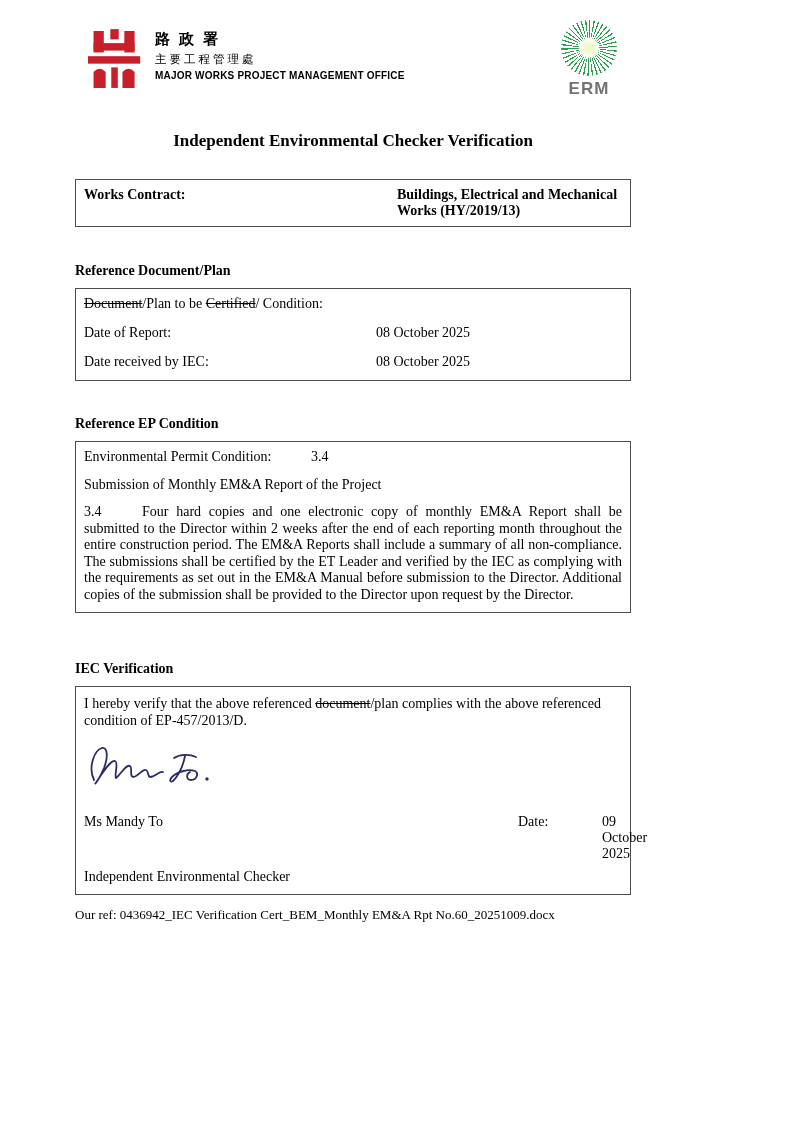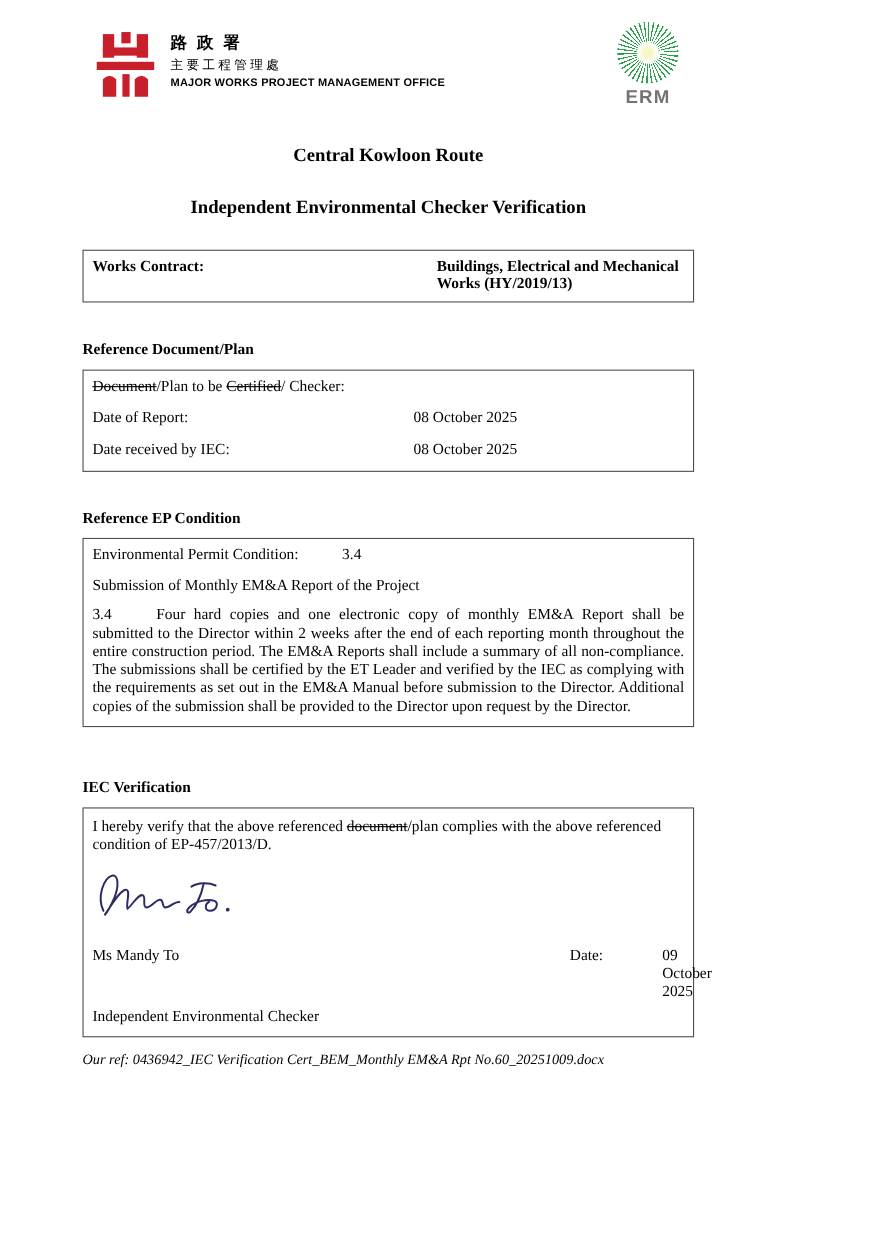--- a/index.html
+++ b/index.html
@@ -60,21 +60,21 @@
   .clause-num { display: inline-block; width: 58px; }
 
   .iec-heading { margin-top: 48px; margin-bottom: 9px; }
   .statement { line-height: 1.2; margin-top: 2px; }
   .signature-wrap { margin: 12px 0 0 2px; height: 52px; }
   .sig-row { display: flex; margin-top: 20px; }
   .sig-name { flex: 0 0 434px; }
   .sig-date-label { flex: 0 0 84px; }
   .sig-title { margin-top: 7px; margin-bottom: 2px; }
 
-  .footer { margin-top: 12px; font-style: italic; font-size: 13px; }
+  .footer { margin-top: 12px; font-size: 13px; }
 </style>
 </head>
 <body>
 
 <div class="page">
 
   <div class="header">
     <div class="header-left">
       <svg class="hwd-logo" viewBox="0 0 60 64" aria-hidden="true">
         <g fill="#c8202a">
@@ -94,33 +94,32 @@
         <div class="office-en">MAJOR WORKS PROJECT MANAGEMENT OFFICE</div>
       </div>
     </div>
     <div class="header-right">
       <div class="erm-circle"></div>
       <div class="erm-label">ERM</div>
     </div>
   </div>
 
   <div class="titles">
-    <div class="title">Central Kowloon Route</div>
     <div class="title">Independent Environmental Checker Verification</div>
   </div>
 
   <div class="box works-box">
     <span class="col-label bold">Works Contract:</span>
     <span class="col-value bold">Buildings, Electrical and Mechanical Works (HY/2019/13)</span>
   </div>
 
   <div class="section-heading ref-doc-heading">Reference Document/Plan</div>
   <div class="box refdoc-box">
     <div class="row">
-      <span class="col-label"><span class="strike">Document</span><span>/Plan to be </span><span class="strike">Certified</span><span>/ Checker:</span></span>
+      <span class="col-label"><span class="strike">Document</span><span>/Plan to be </span><span class="strike">Certified</span><span>/ Condition:</span></span>
     </div>
     <div class="row">
       <span class="col-label">Date of Report:</span>
       <span class="col-value">08 October 2025</span>
     </div>
     <div class="row">
       <span class="col-label">Date received by IEC:</span>
       <span class="col-value">08 October 2025</span>
     </div>
   </div>

